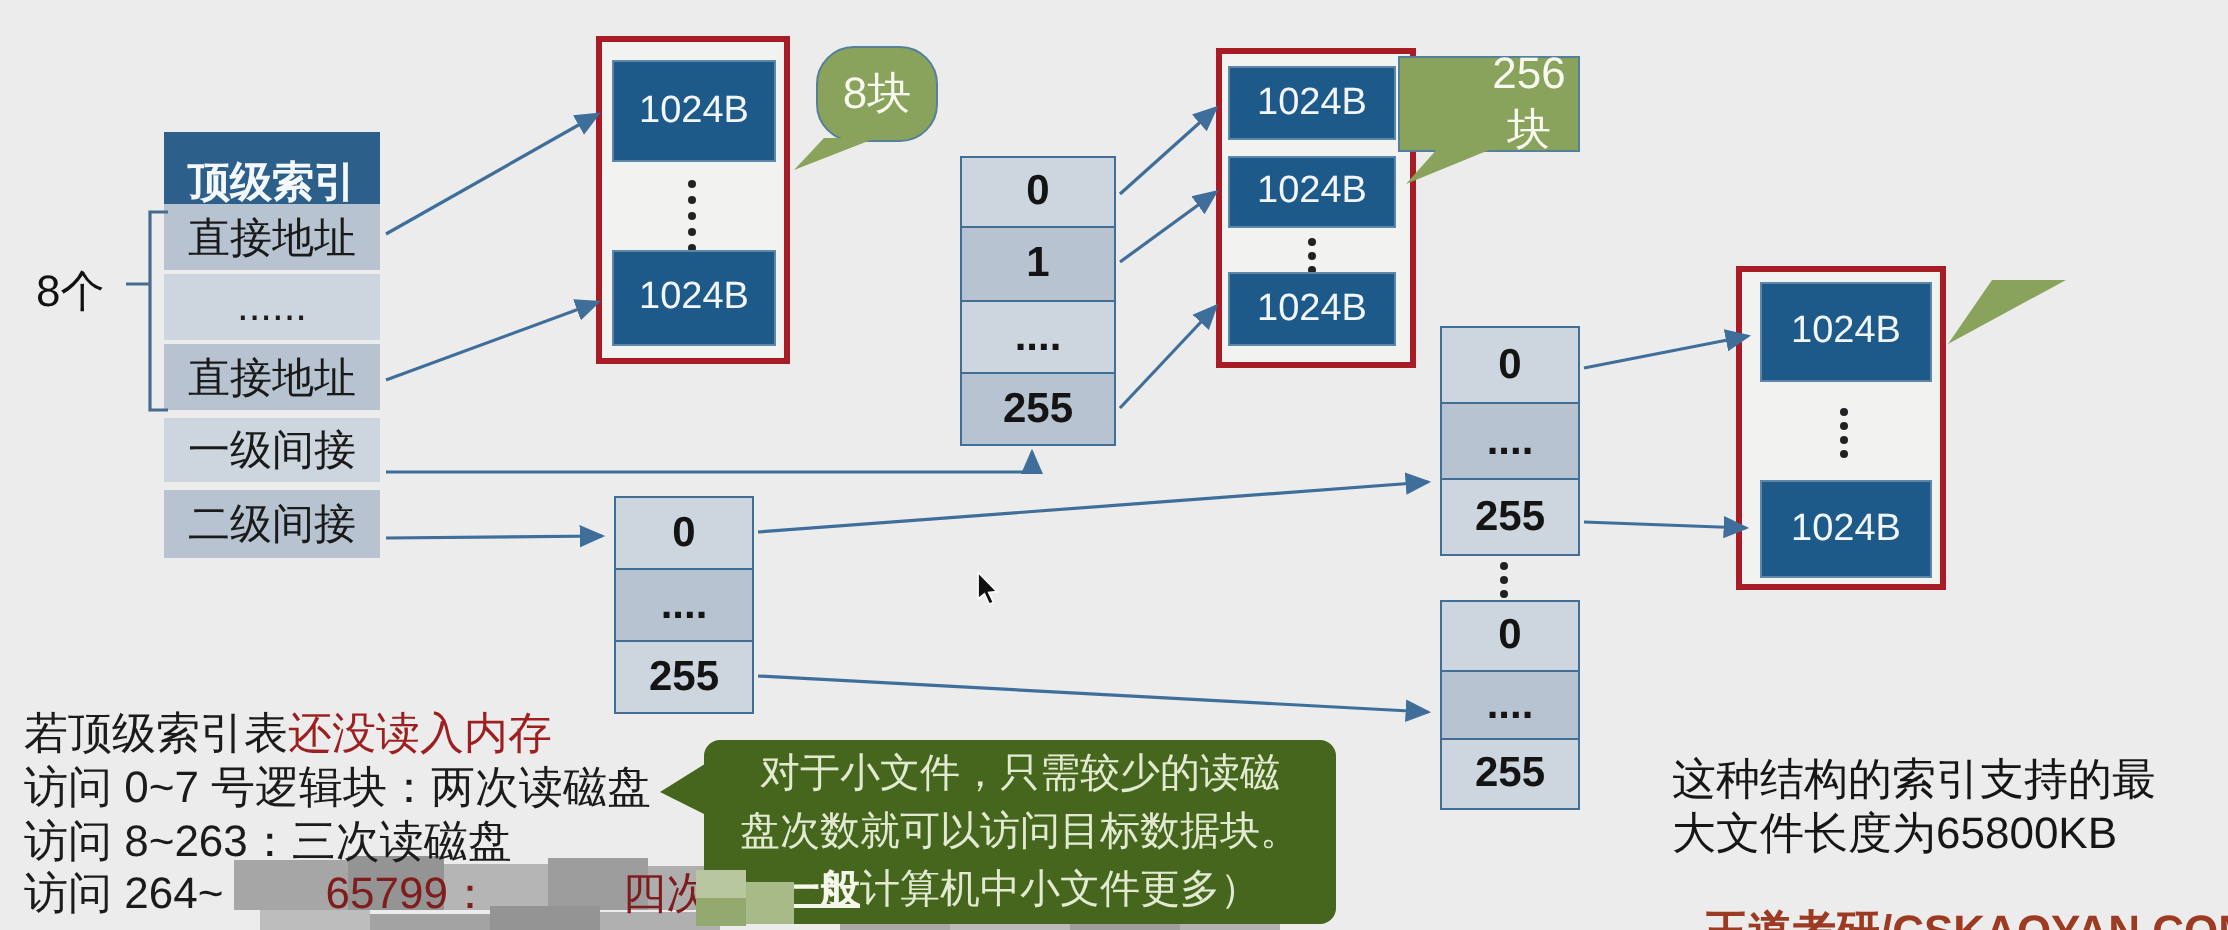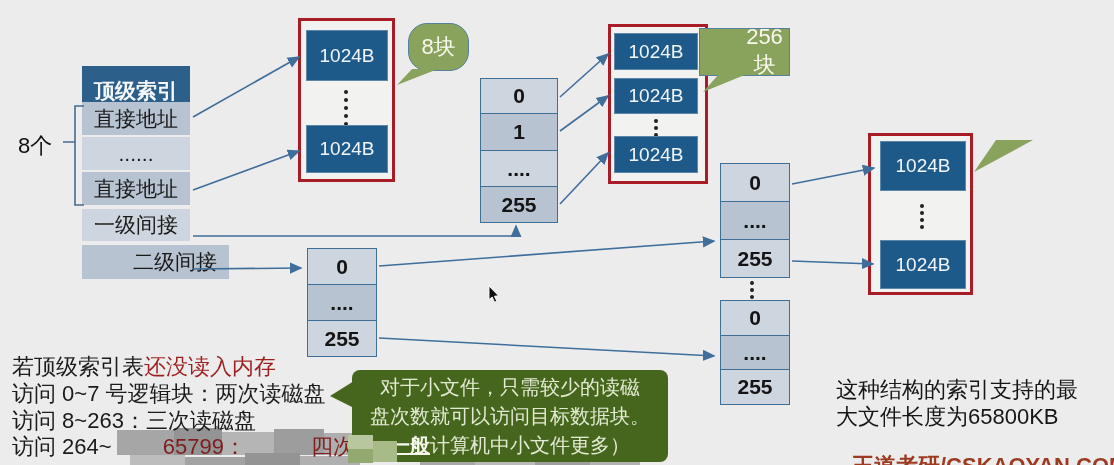--- a/index.html
+++ b/index.html
@@ -38,21 +38,21 @@
 </head>
 <body>
 
 <div id="stage">
 
   <div class="trow thead" style="top:66px;height:50px;">顶级索引</div>
   <div class="trow shadeA" style="top:102px;height:33px;">直接地址</div>
   <div class="trow shadeB" style="top:137px;height:33px;">......</div>
   <div class="trow shadeA" style="top:172px;height:33px;">直接地址</div>
   <div class="trow shadeB" style="top:209px;height:32px;">一级间接</div>
-  <div class="trow shadeA" style="top:245px;height:34px;padding-left:39px;">二级间接</div>
+  <div class="trow shadeA" style="top:245px;height:34px;">二级间接</div>
   <div id="count-label">8个</div>
 
   <div class="redbox" style="left:298px;top:18px;width:97px;height:164px;"></div>
   <div class="dblock" style="left:306px;top:30px;width:82px;height:51px;">1024B</div>
   <div class="dotcol" style="left:344px;top:90px;">
       <i></i>
       <i></i>
       <i></i>
       <i></i>
       <i></i>

